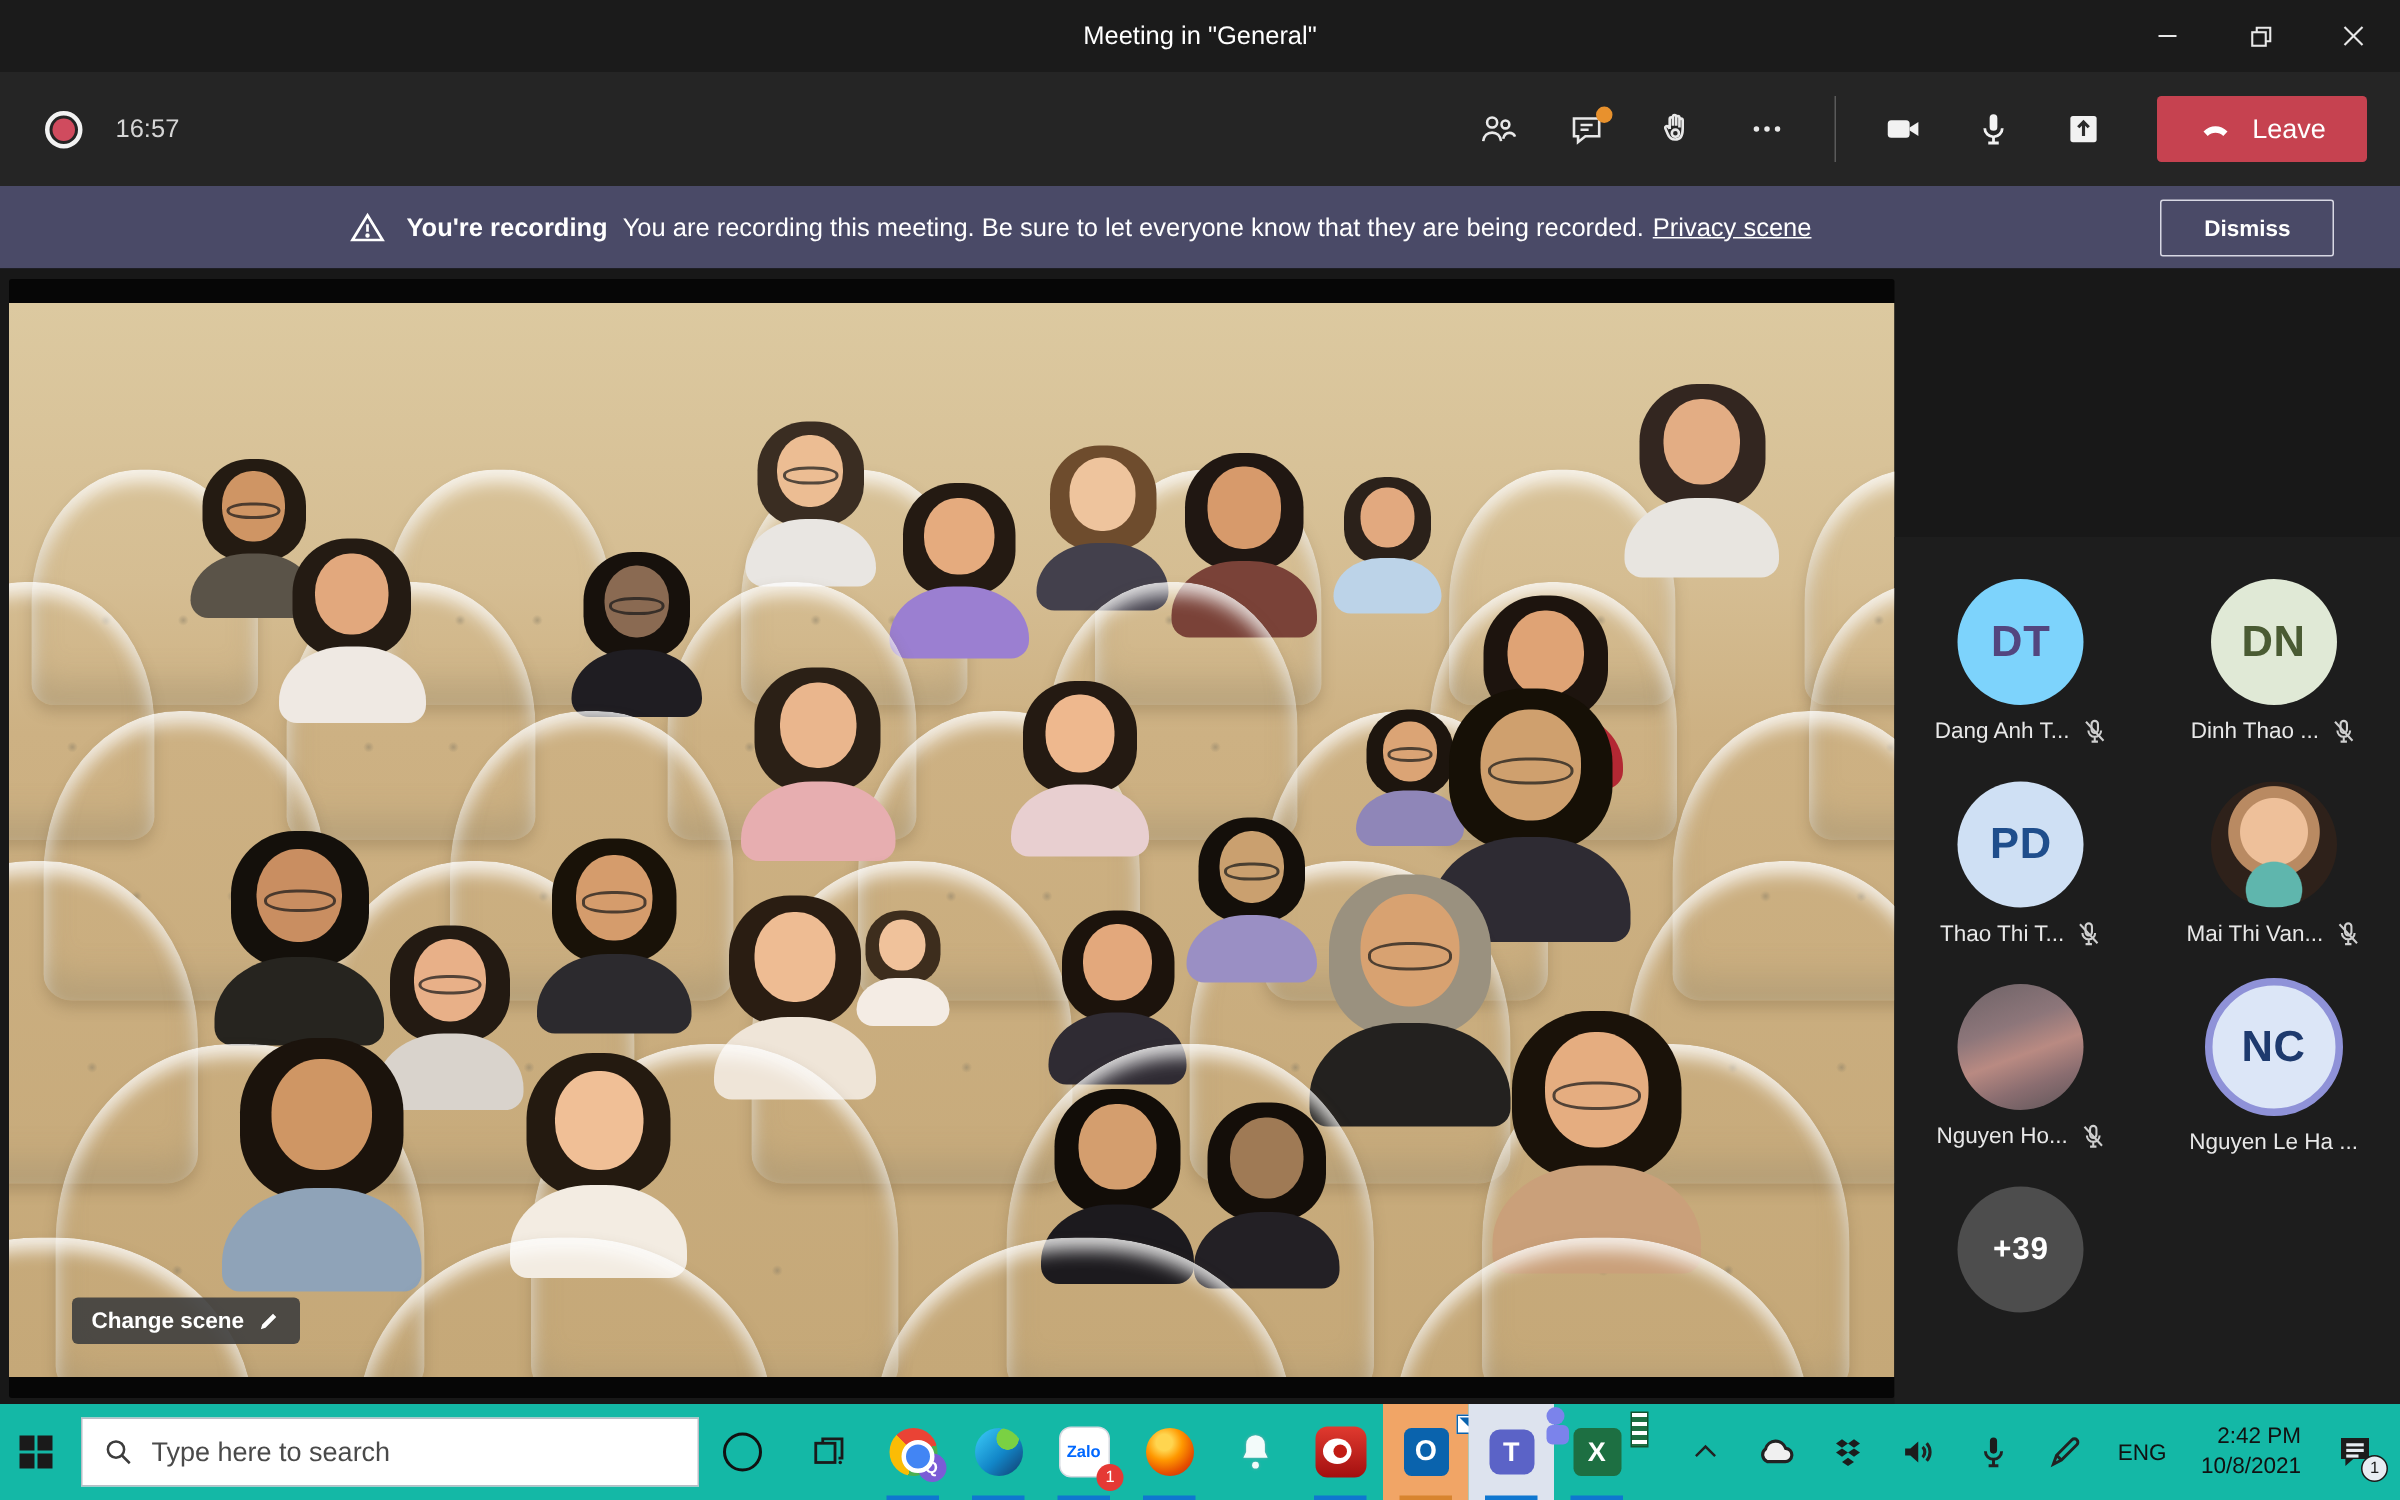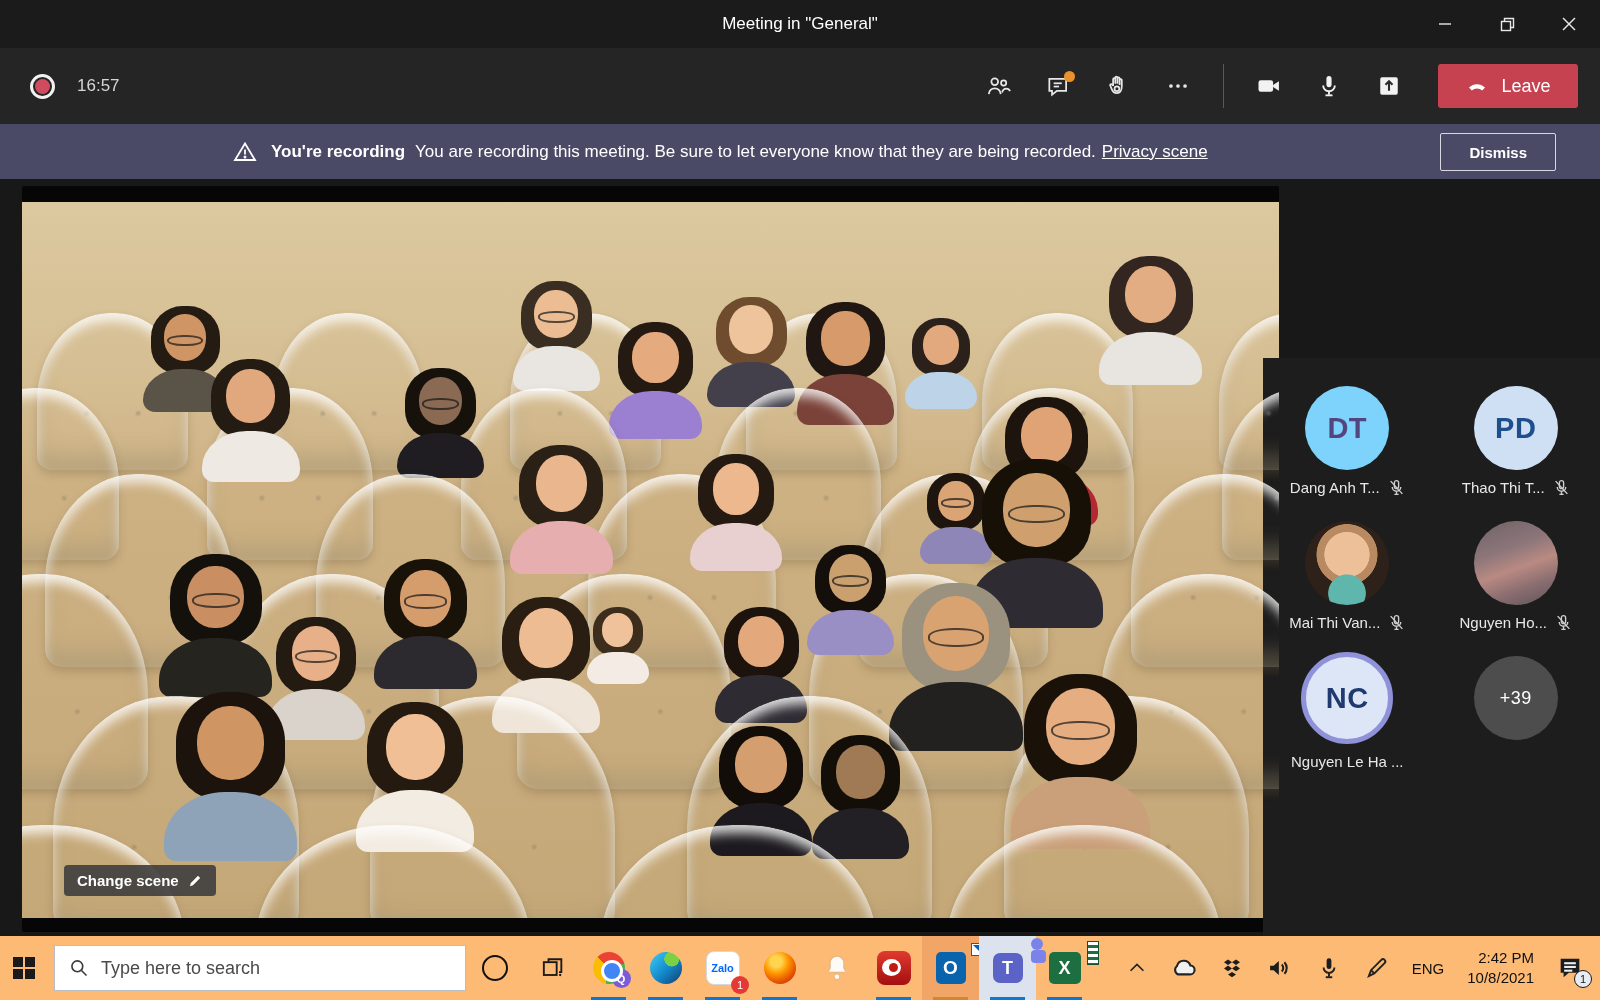--- a/index.html
+++ b/index.html
@@ -31,54 +31,54 @@
   .banner{position:absolute;left:0;top:124px;width:1600px;height:55px;background:#4a4a67;display:flex;align-items:center;color:#fff}
   .banner-inner{display:flex;align-items:center;margin-left:233px;font-size:17px}
   .warnicon{margin-right:14px;display:flex}
   .warnicon svg{stroke:#fff;fill:none;stroke-width:1.8}
   .btitle{font-weight:bold;margin-right:10px}
   .blink{text-decoration:underline;margin-left:6px;cursor:pointer}
   .dismiss{position:absolute;right:44px;top:9px;height:38px;padding:0 28px;border:1px solid #d8d8e4;border-radius:2px;color:#fff;font-weight:bold;font-size:15px;display:flex;align-items:center;cursor:pointer}
 
   
   .main{position:absolute;left:0;top:179px;width:1600px;height:757px;background:#181818}
-  .stage{position:absolute;left:22px;top:7px;width:1257px;height:746px;background:#060606;overflow:hidden;border-radius:2px}
+  .stage{position:absolute;left:6px;top:7px;width:1257px;height:746px;background:#060606;overflow:hidden;border-radius:2px}
   .scene{position:absolute;left:0;top:16px;right:0;bottom:14px;background:linear-gradient(#dcc9a0 0,#d5bd92 26%,#cdb183 40%,#c5a878 100%);overflow:hidden}
   .seat{position:absolute;background:radial-gradient(circle at 32% 22%,#fcfbf9,#f2efe9 58%,#e2dcd1 96%);border-radius:48% 48% 10% 10% / 56% 56% 9% 9%;box-shadow:inset 0 -16px 20px rgba(156,142,114,.38),inset 0 8px 12px rgba(255,255,255,.85),0 5px 9px rgba(110,90,58,.28);background-image:radial-gradient(circle 5px at 33% 64%,rgba(135,125,103,.5),transparent 72%),radial-gradient(circle 5px at 67% 64%,rgba(135,125,103,.5),transparent 72%)}
   .person{position:absolute}
   .p-hair{position:absolute;left:6%;right:6%;top:0;height:64%;border-radius:46% 46% 40% 40%}
   .p-face{position:absolute;left:23%;width:54%;top:8%;height:44%;border-radius:48%}
   .p-glasses{position:absolute;left:27%;top:27%;width:46%;height:11%;border:2px solid rgba(25,25,25,.72);border-radius:45%}
   .p-body{position:absolute;left:-4%;right:-4%;bottom:0;height:41%;border-radius:46% 46% 12px 12px / 72% 72% 12px 12px}
   .changescene{position:absolute;left:42px;bottom:36px;z-index:90;height:31px;background:rgba(62,62,62,.9);border-radius:4px;display:flex;align-items:center;gap:9px;padding:0 13px;color:#fff;font-size:15px;font-weight:bold;cursor:pointer}
   .changescene svg{fill:#fff}
 
   
   .sidebar{position:absolute;left:1263px;top:179px;width:337px;height:757px;background:#1d1d1d}
   .participants{position:absolute;left:0;top:28px;width:337px;display:grid;grid-template-columns:1fr 1fr;row-gap:13px}
   .tile{display:flex;flex-direction:column;align-items:center;height:122px;cursor:pointer}
   .avatar{width:84px;height:84px;border-radius:50%;display:flex;align-items:center;justify-content:center;font-size:29px;font-weight:600;letter-spacing:.5px}
   .avatar.speaking{border:5px solid #8f92d8;width:92px;height:92px;margin-top:-4px}
-  .avatar.overflow{font-size:18px;font-weight:400}
+  .avatar.overflow{font-size:21px;font-weight:700}
   .photo-portrait{background:radial-gradient(circle at 50% 86%,#5fb6ad 0 22%,transparent 23%),radial-gradient(circle at 50% 40%,#eec09a 0 34%,#b98a62 35% 46%,#2e211a 47% 100%)}
   .photo-sky{background:linear-gradient(160deg,#6d6266 0%,#8d767a 35%,#b98a82 55%,#8a6d70 75%,#5c5458 100%)}
   .plabel{margin-top:9px;display:flex;align-items:center;gap:8px;color:#e8e8e8;font-size:15px;max-width:150px}
   .plabel-text{white-space:nowrap;overflow:hidden;text-overflow:ellipsis;max-width:118px}
   .mic-off{flex:none}
 
   
   .selfview{position:absolute;left:0px;top:578px;width:337px;height:179px;background:#0a0a0a;border-top:5px solid #050505;overflow:hidden}
   .sv-wall{position:absolute;inset:0;background:linear-gradient(100deg,#8d8d8b 0%,#d8d6d2 38%,#e4e2de 62%,#cfccc8 100%)}
   .sv-stairs{position:absolute;left:0;top:0;width:34%;height:100%;background:repeating-linear-gradient(120deg,#343434 0 9px,#141414 9px 22px)}
   .sv-led{position:absolute;left:52px;top:-12px;width:6px;height:220px;background:#f2f2f0;transform:rotate(24deg);border-radius:3px;box-shadow:0 0 8px rgba(255,255,255,.8)}
   .sv-hair{position:absolute;left:47%;top:17%;width:38%;height:100%;background:#1e1510;border-radius:46% 46% 0 0}
   .sv-face{position:absolute;left:54.5%;top:27%;width:22%;height:46%;background:#d89e70;border-radius:48%}
 
   
-  .taskbar{position:absolute;left:0;top:936px;width:1600px;height:64px;background:#fdba74;display:flex;align-items:center}
+  .taskbar{position:absolute;left:0;top:936px;width:1600px;height:64px;background:#14b8a6;display:flex;align-items:center}
   .startbtn{width:48px;height:64px;display:flex;align-items:center;justify-content:center;cursor:pointer}
   .winlogo{display:grid;grid-template-columns:10px 10px;grid-template-rows:10px 10px;gap:2px}
   .winlogo i{background:#1a1a1a}
   .searchbox{width:412px;height:46px;background:#fff;border:1px solid #b8bec6;display:flex;align-items:center;gap:12px;padding:0 14px;margin-left:6px}
   .searchbox input{border:none;outline:none;font-size:18px;color:#3c3c3c;width:320px;font-family:"Liberation Sans",sans-serif;background:transparent}
   .searchbox input::placeholder{color:#4a4a4a;opacity:1}
   .tcell{width:57px;height:64px;display:flex;align-items:center;justify-content:center;position:relative;cursor:pointer}
   .runline{position:absolute;bottom:0;left:11px;right:11px;height:3px;background:#0f77d0}
   .tcell.hl-orange{background:#f1a566}
   .tcell.hl-orange .runline{background:#d8842f}
@@ -418,20 +418,31 @@
     <div class="plabel">
       <span class="plabel-text">Dang Anh T...</span>
       <svg class="mic-off" width="17" height="17" viewBox="0 0 16 16" style="stroke:#cfcfcf;fill:none;stroke-width:1.3">
         <rect x="6" y="1.5" width="4" height="7.5" rx="2"></rect>
                 <path d="M4 7.5a4 4 0 0 0 8 0M8 12v2.2M6 14.5h4"></path>
                 <line x1="2.5" y1="2" x2="13.5" y2="14"></line>
       </svg>
     </div>
   </div>
 
+  <div class="tile">
+    <div class="avatar" style="background: rgb(224, 233, 214); color: rgb(74, 91, 51);">DN</div>
+    <div class="plabel">
+      <span class="plabel-text">Dinh Thao ...</span>
+      <svg class="mic-off" width="17" height="17" viewBox="0 0 16 16" style="stroke:#cfcfcf;fill:none;stroke-width:1.3">
+        <rect x="6" y="1.5" width="4" height="7.5" rx="2"></rect>
+                <path d="M4 7.5a4 4 0 0 0 8 0M8 12v2.2M6 14.5h4"></path>
+                <line x1="2.5" y1="2" x2="13.5" y2="14"></line>
+      </svg>
+    </div>
+  </div>
 
   <div class="tile">
     <div class="avatar" style="background: rgb(207, 224, 244); color: rgb(31, 78, 140);">PD</div>
     <div class="plabel">
       <span class="plabel-text">Thao Thi T...</span>
       <svg class="mic-off" width="17" height="17" viewBox="0 0 16 16" style="stroke:#cfcfcf;fill:none;stroke-width:1.3">
         <rect x="6" y="1.5" width="4" height="7.5" rx="2"></rect>
                 <path d="M4 7.5a4 4 0 0 0 8 0M8 12v2.2M6 14.5h4"></path>
                 <line x1="2.5" y1="2" x2="13.5" y2="14"></line>
       </svg>

